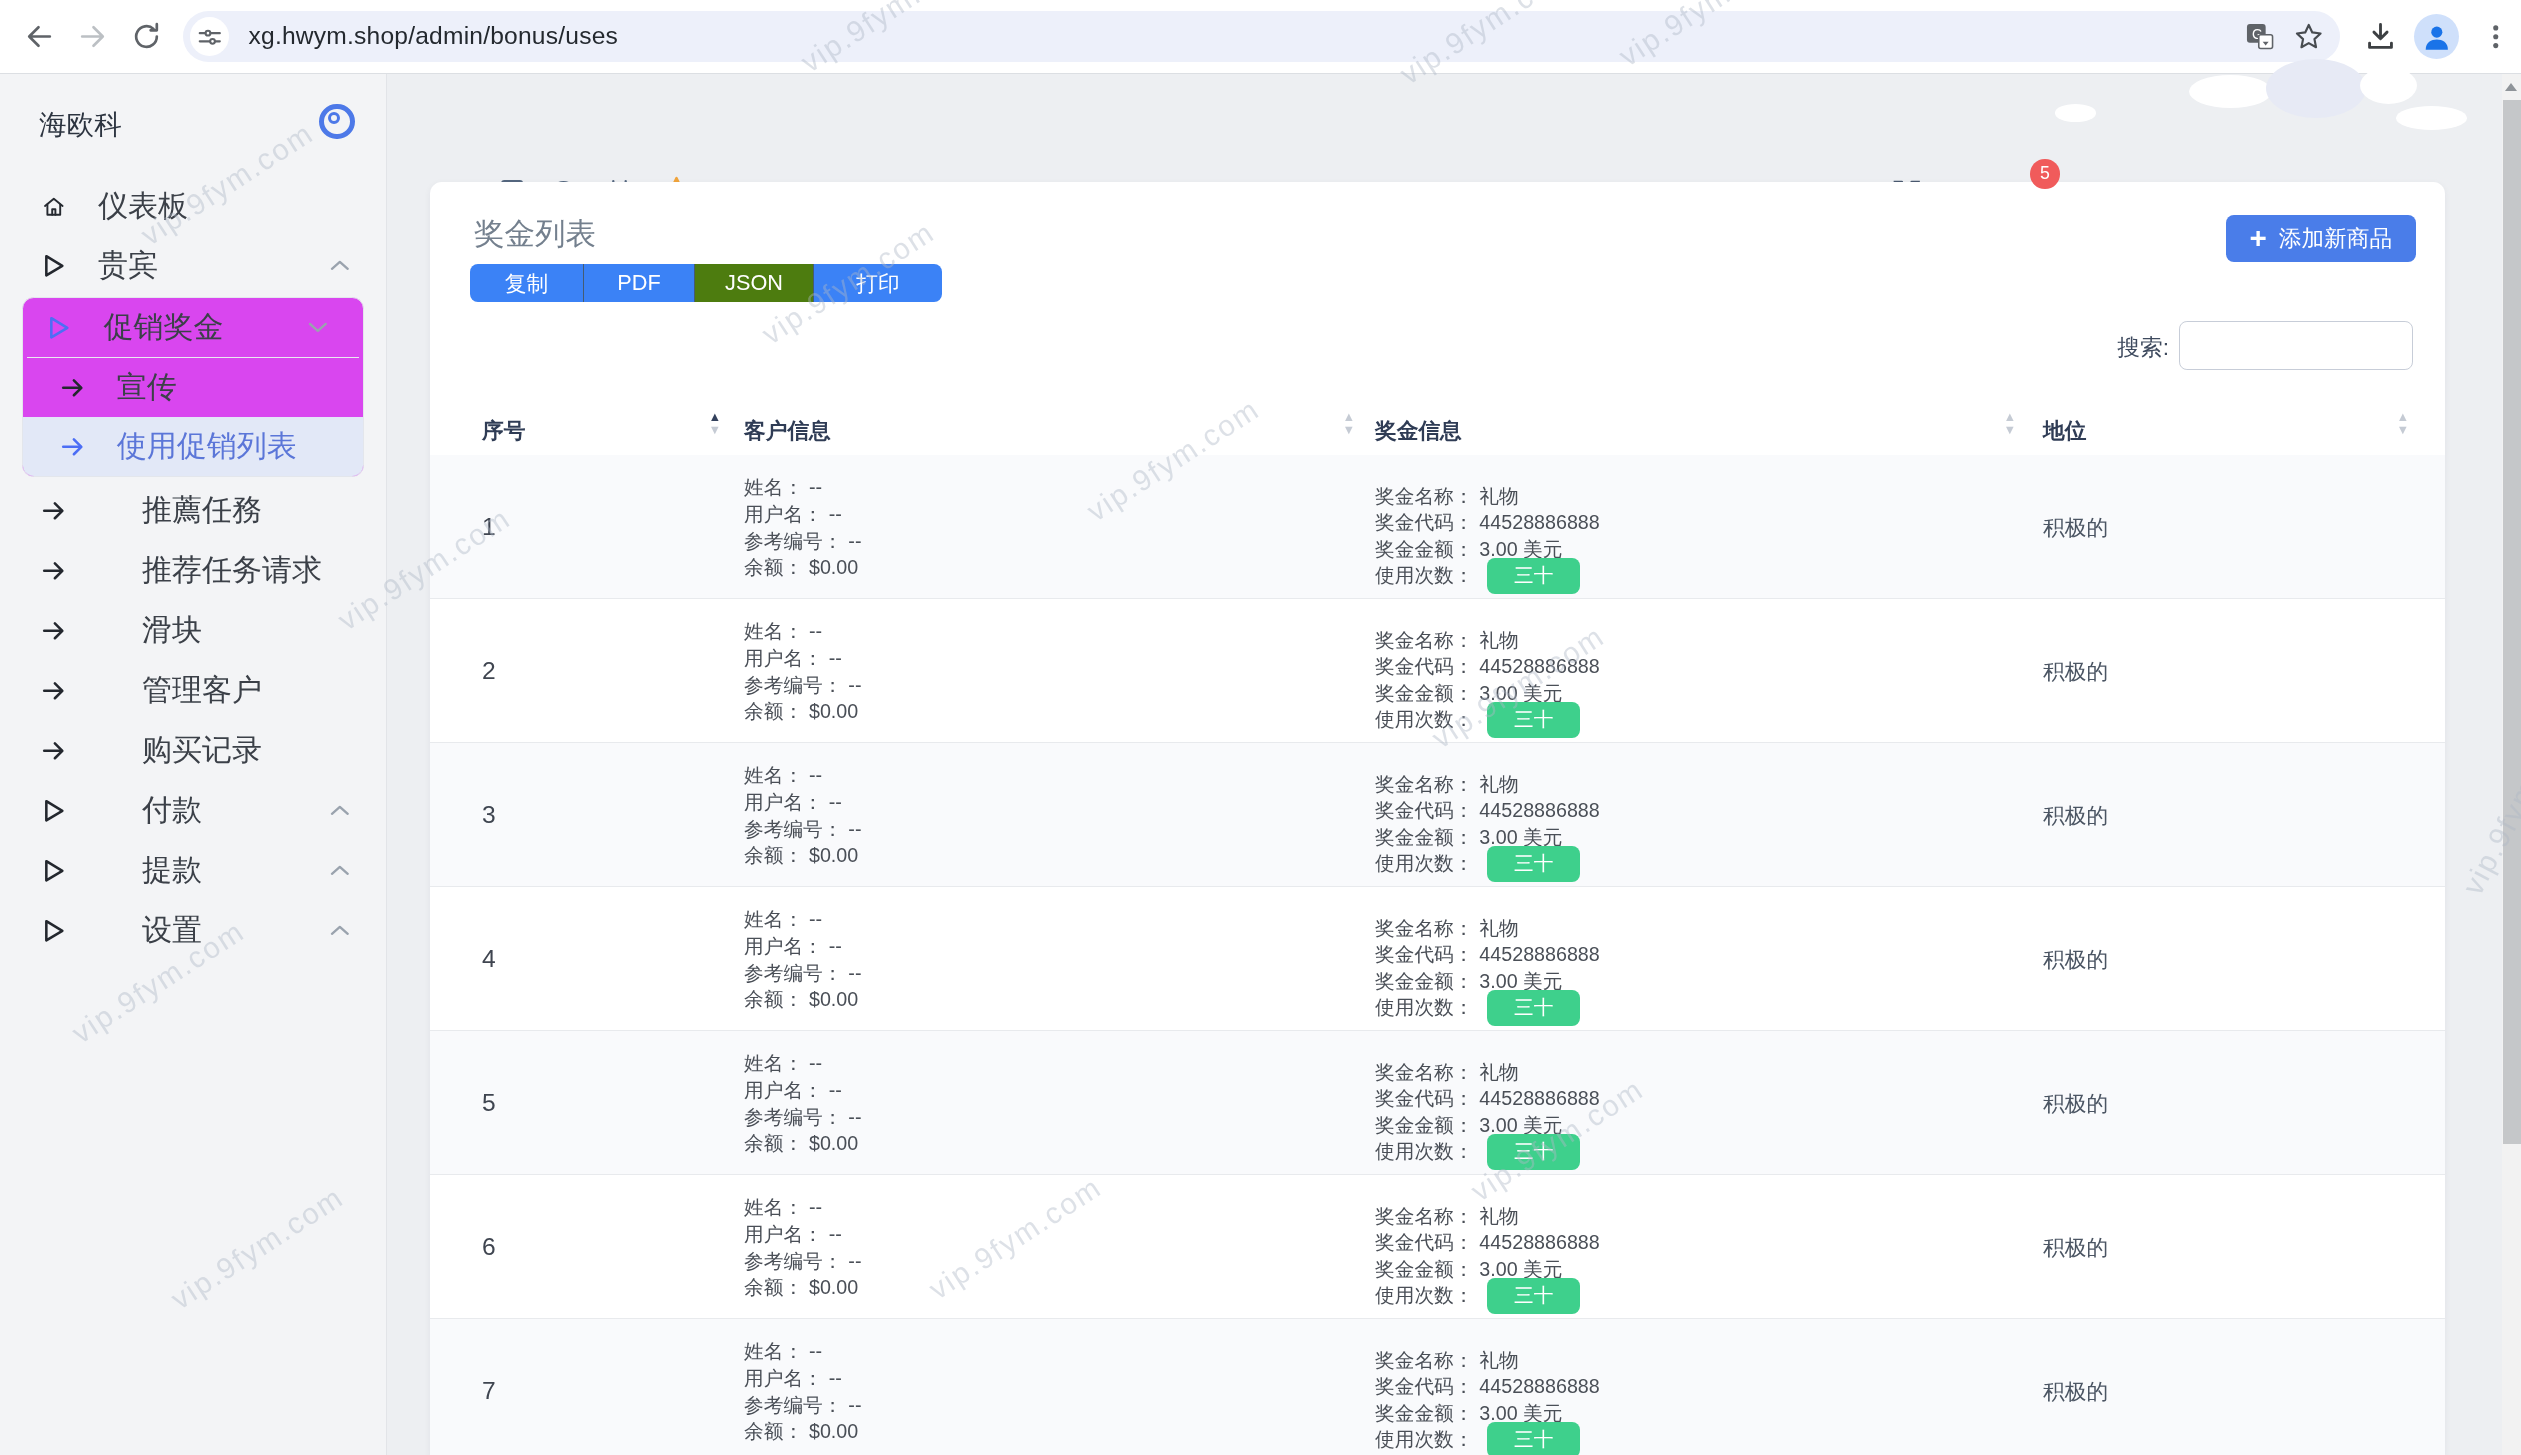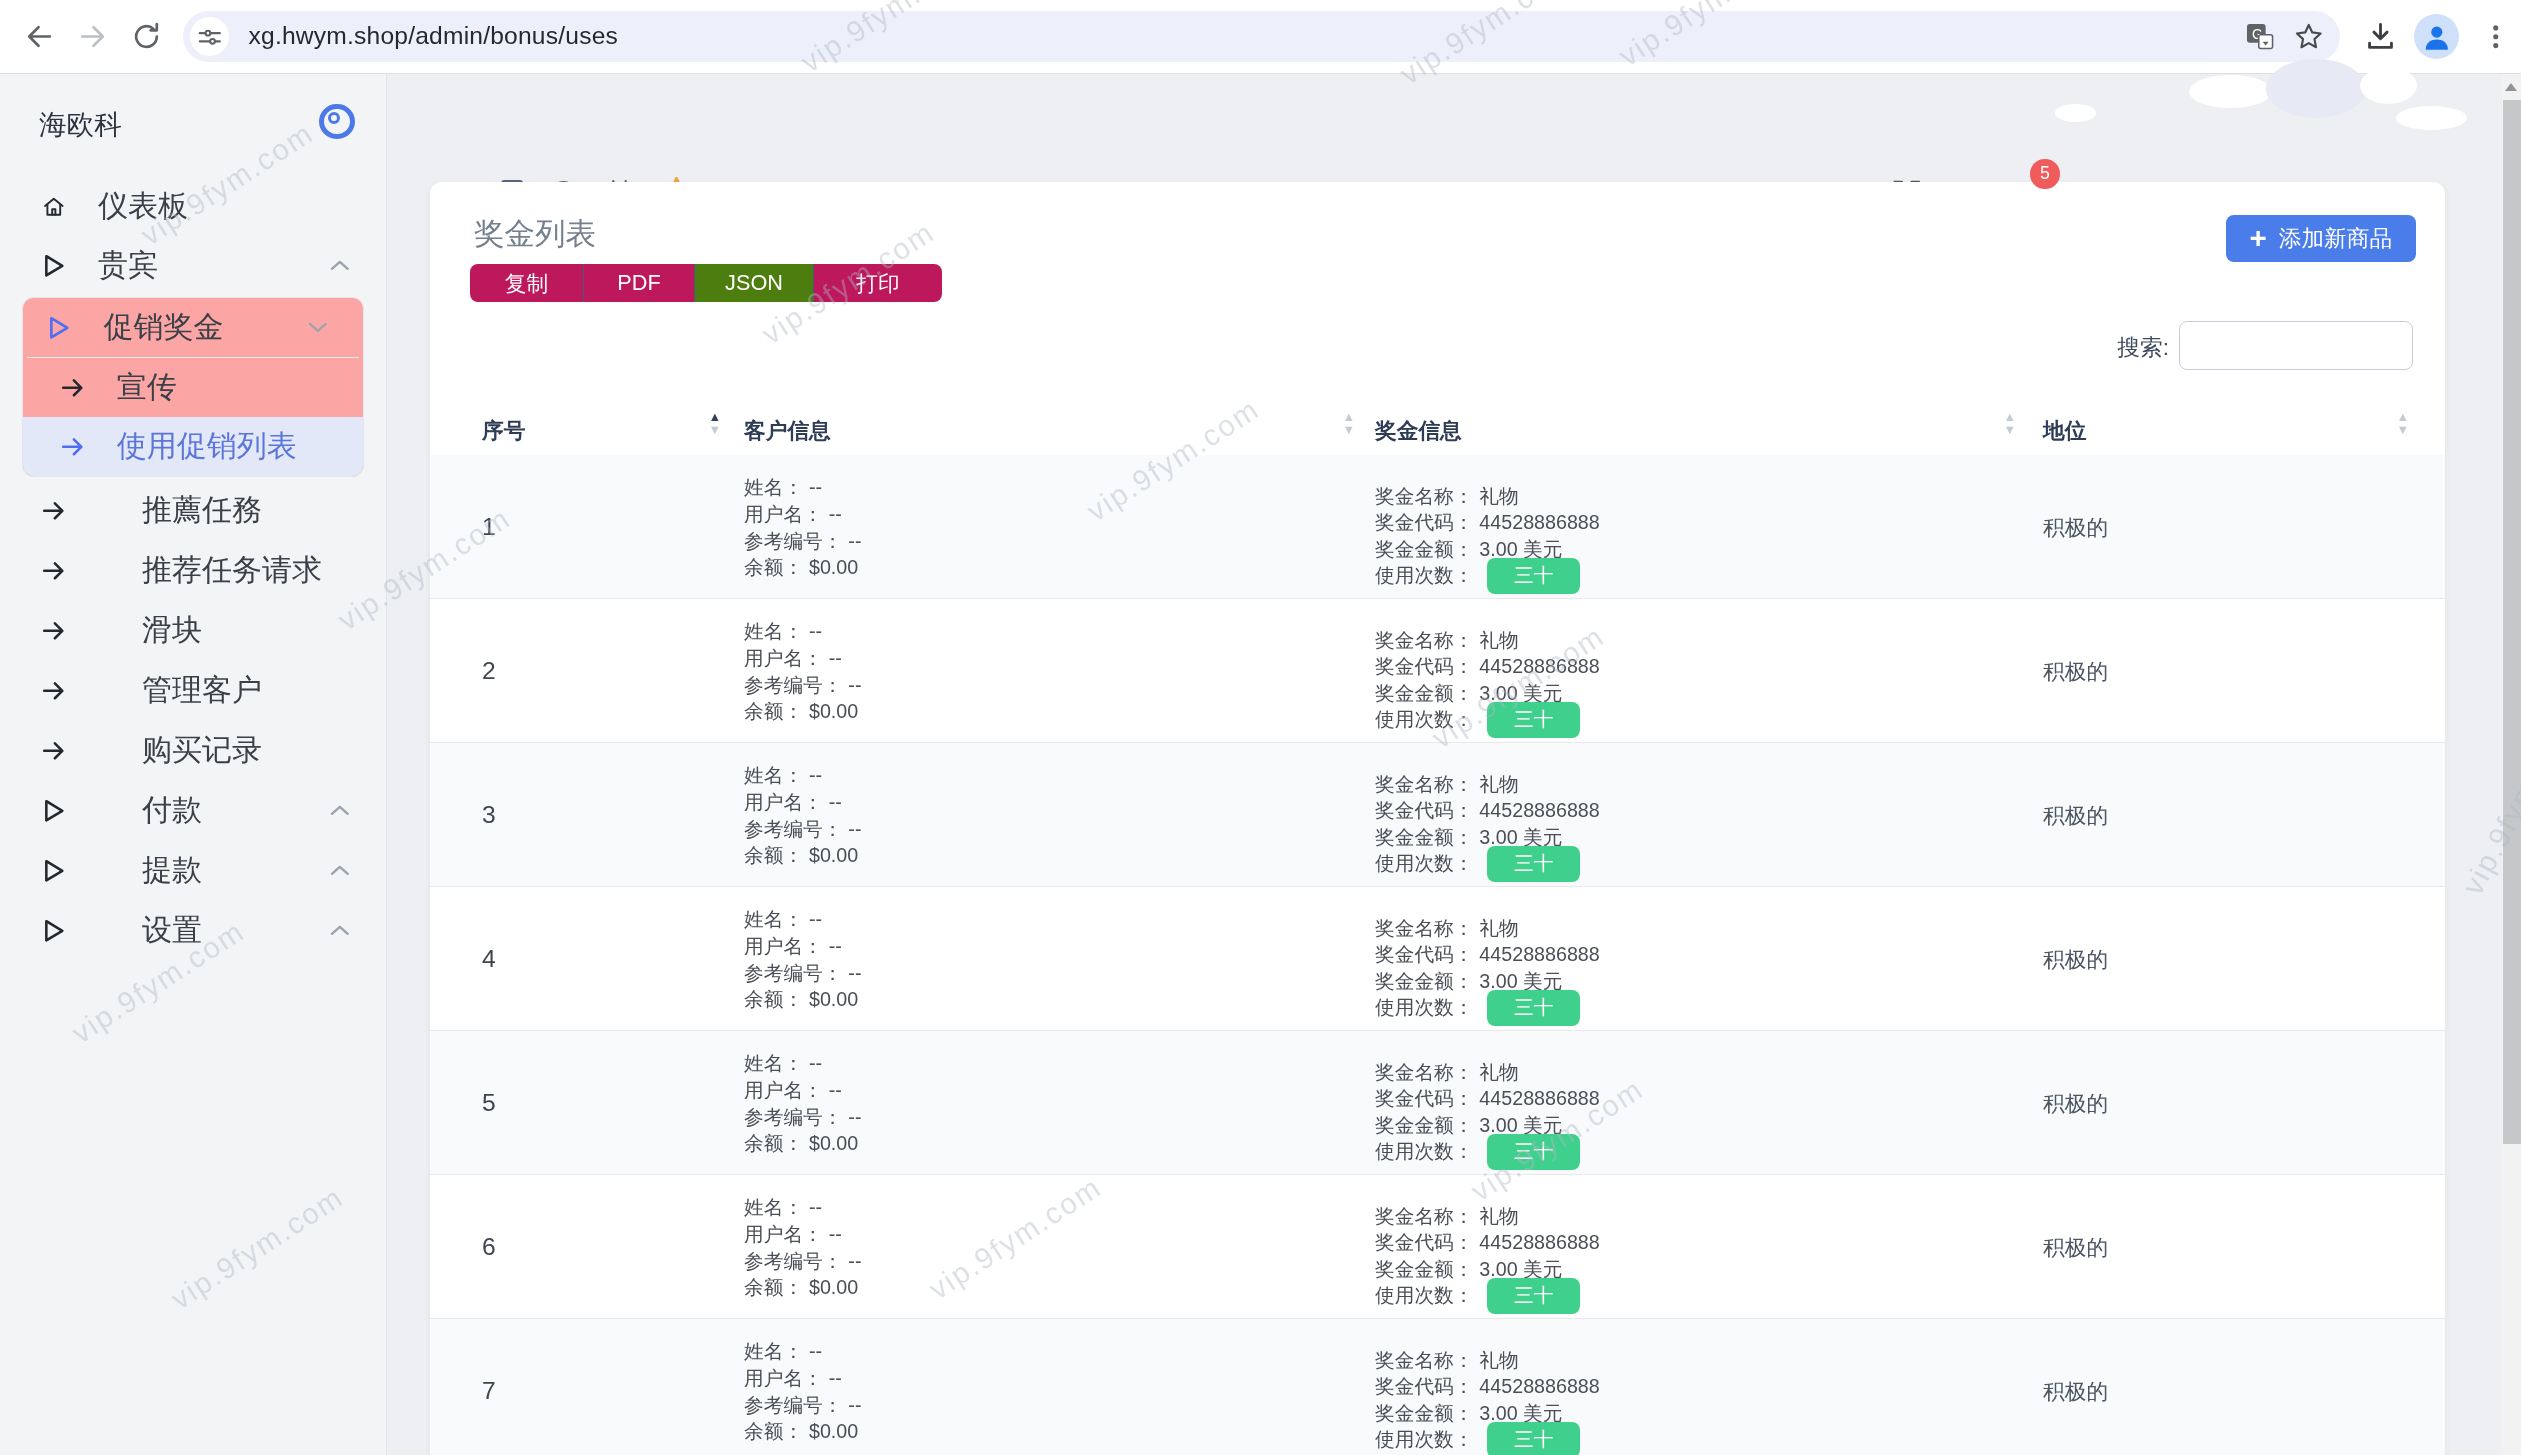--- a/index.html
+++ b/index.html
@@ -31,41 +31,41 @@
   .sidebar{position:absolute;left:0;top:74px;bottom:0;width:386px;background:#f3f4f6;border-right:1px solid #e2e4e8;z-index:5;}
   .logo-row{position:relative;height:95px;}
   .logo-text{position:absolute;left:39px;top:31.5px;font-size:27.6px;color:#2c3440;}
   .logo-target{position:absolute;right:31.5px;top:29.6px;width:25.6px;height:25.6px;border:5.9px solid #4d79e8;border-radius:50%;}
   .logo-target::after{content:'';position:absolute;left:3.9px;top:3.9px;width:5.9px;height:5.9px;border:3px solid #4d79e8;border-radius:50%;}
   .menu{padding-top:7.9px;}
   .mi{height:59px;display:flex;align-items:center;padding:0 35px 0 41px;font-size:30px;color:#3b4048;position:relative;cursor:pointer;}
   .mi .ic{width:25.6px;height:25.6px;flex:0 0 25.6px;display:flex;align-items:center;justify-content:center;}
   .mi .lab{margin-left:31.5px;white-space:nowrap;}
   .mi .chev{margin-left:auto;display:flex;align-items:center;}
-  .group-box{margin:2px 21.7px 3.9px 21.7px;background:#fca5a5;border:1px solid #e3e6ec;border-radius:11.8px;overflow:hidden;}
+  .group-box{margin:2px 21.7px 3.9px 21.7px;background:#d946ef;border:1px solid #e3e6ec;border-radius:11.8px;overflow:hidden;}
   .group-box .mi{padding-left:23.6px;}
   .group-box .mi.sub{padding-left:37px;}
   .gb-divider{height:1px;background:#e9ebef;margin:0 3.9px;}
   .mi.selected{background:#e2e8f7;}
   .mi.selected .lab{color:#5b76d8;}
   .menu .post{height:60px;gap:44px;}
 
   
   .main{position:absolute;left:387px;top:74px;right:19.7px;bottom:0;background:#edeff2;}
   .tb-ic{position:absolute;top:104px;width:33px;height:33px;cursor:pointer;}
   .lang-text{position:absolute;left:1430px;top:109px;font-size:24.6px;color:#3d4960;cursor:pointer;}
   .badge-red{position:absolute;left:1643px;top:85px;width:29.6px;height:29.6px;border-radius:50%;background:#f05b5b;color:#fff;font-size:17.7px;display:flex;align-items:center;justify-content:center;z-index:3;}
 
   
   .card{position:absolute;left:43px;top:108px;right:57px;bottom:0;background:#fff;border-radius:11.8px 11.8px 0 0;box-shadow:0 2px 7.9px rgba(30,40,60,.06);}
   .card-title{position:absolute;left:44px;top:31.5px;font-size:30.5px;color:#74808e;}
   .add-btn{position:absolute;right:29.6px;top:32.5px;height:47px;padding:0 23.6px;background:#4a7de9;color:#fff;border-radius:7.9px;font-size:22.7px;display:flex;align-items:center;cursor:pointer;}
   .add-btn .plus{font-size:29.6px;font-weight:700;margin-right:11.8px;line-height:1;}
   .export{position:absolute;left:40px;top:82px;display:flex;border-radius:7.9px;overflow:hidden;}
-  .seg{height:38px;display:flex;align-items:center;justify-content:center;background:#be185d;color:#fff;font-size:21.7px;border-right:1px solid #445c73;cursor:pointer;}
+  .seg{height:38px;display:flex;align-items:center;justify-content:center;background:#3b82f6;color:#fff;font-size:21.7px;border-right:1px solid #445c73;cursor:pointer;}
   .seg.s0{width:113px;}.seg.s1{width:110px;}.seg.s2{width:118px;background:#4d7c0f;}.seg.s3{width:128px;border-right:none;}
   .search-label{position:absolute;left:1635px;top:150px;width:104px;text-align:right;font-size:22.7px;color:#3e4a5e;}
   .search-input{position:absolute;left:1749px;top:139px;width:234px;height:49px;border:1px solid #c7cdd8;border-radius:7.9px;background:#fff;box-sizing:border-box;font-size:21.7px;padding:0 11.8px;color:#333;}
 
   
   .thead{position:absolute;left:0;top:219px;right:0;height:54px;border-bottom:1px solid #d9dde2;}
   .th{position:absolute;top:14.8px;font-size:21.7px;font-weight:700;color:#2f3c55;cursor:pointer;}
   .th-sort{position:absolute;top:9.9px;width:17.7px;display:flex;flex-direction:column;align-items:center;font-size:12.8px;line-height:12.8px;color:#c5cbd4;cursor:pointer;}
   .th-sort .active{color:#33415c;}
   .rows{position:absolute;left:0;top:273px;right:0;bottom:0;overflow:hidden;}

